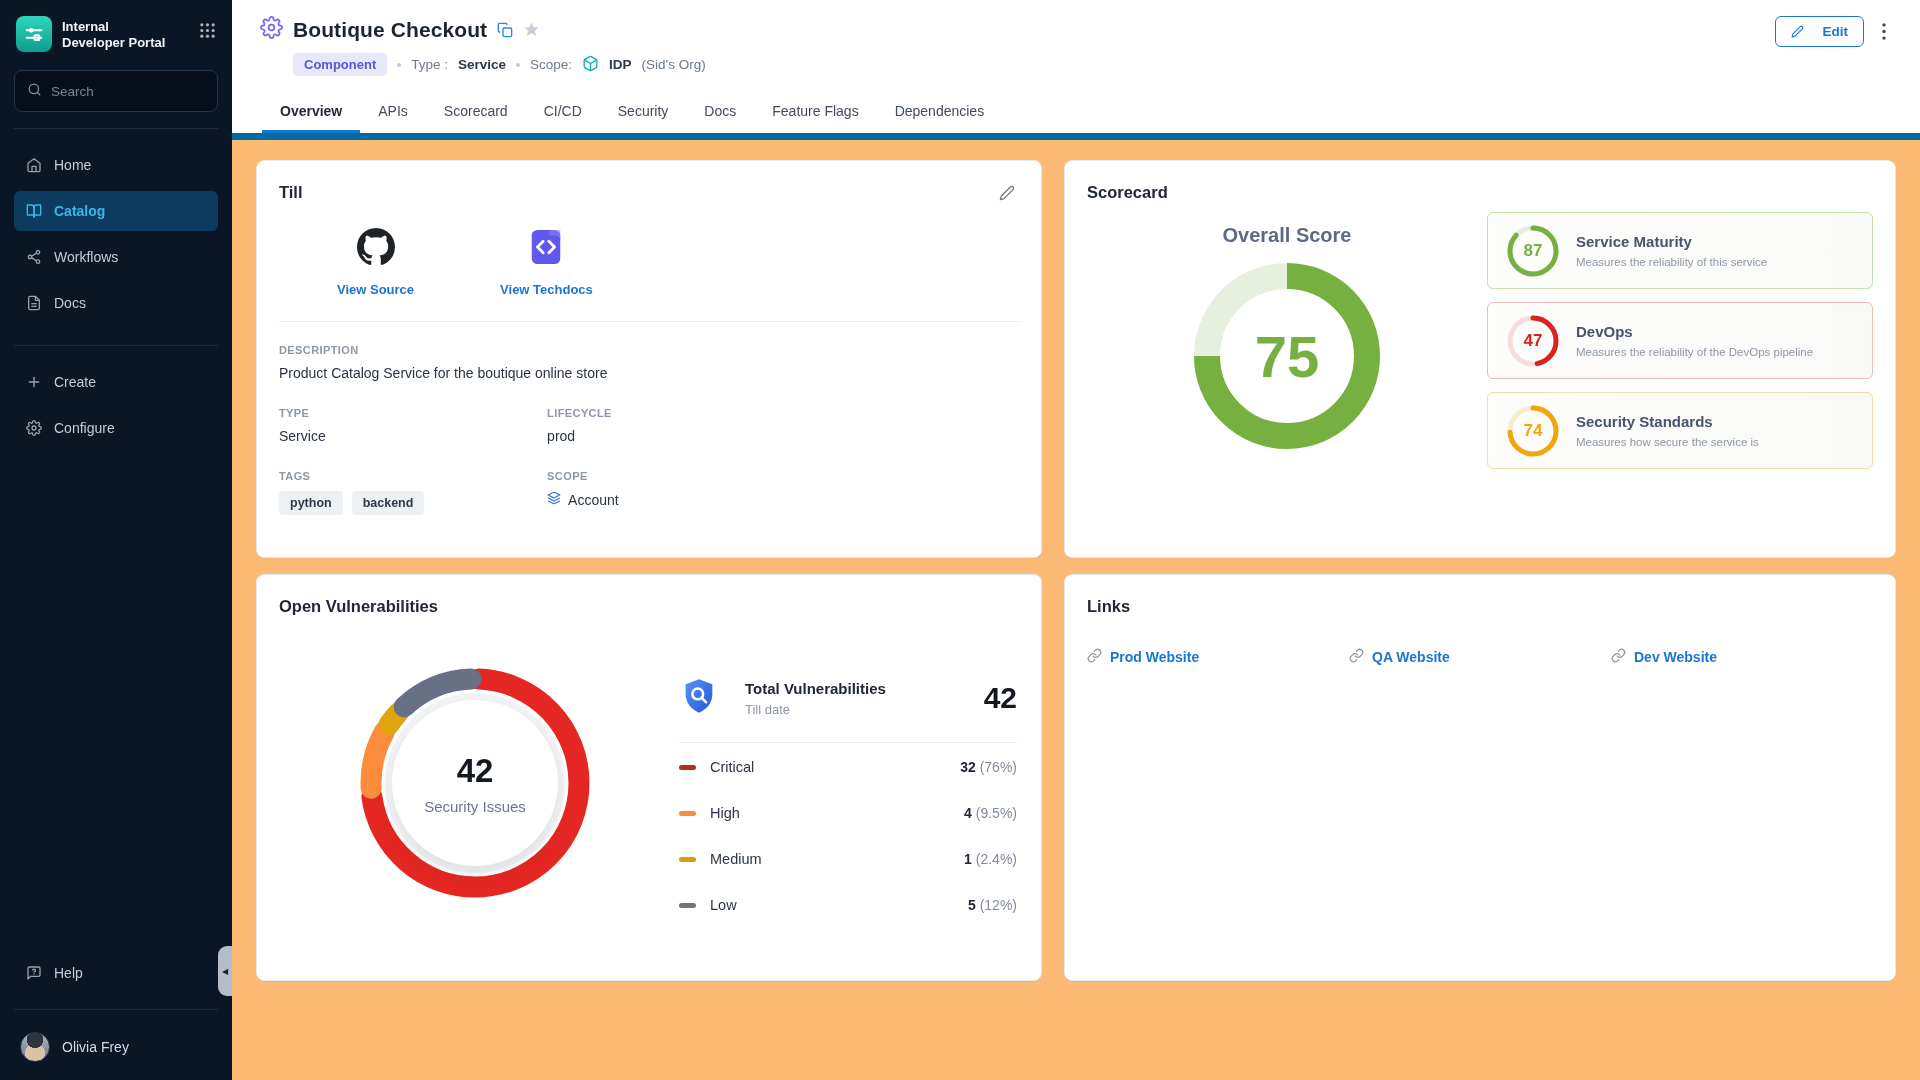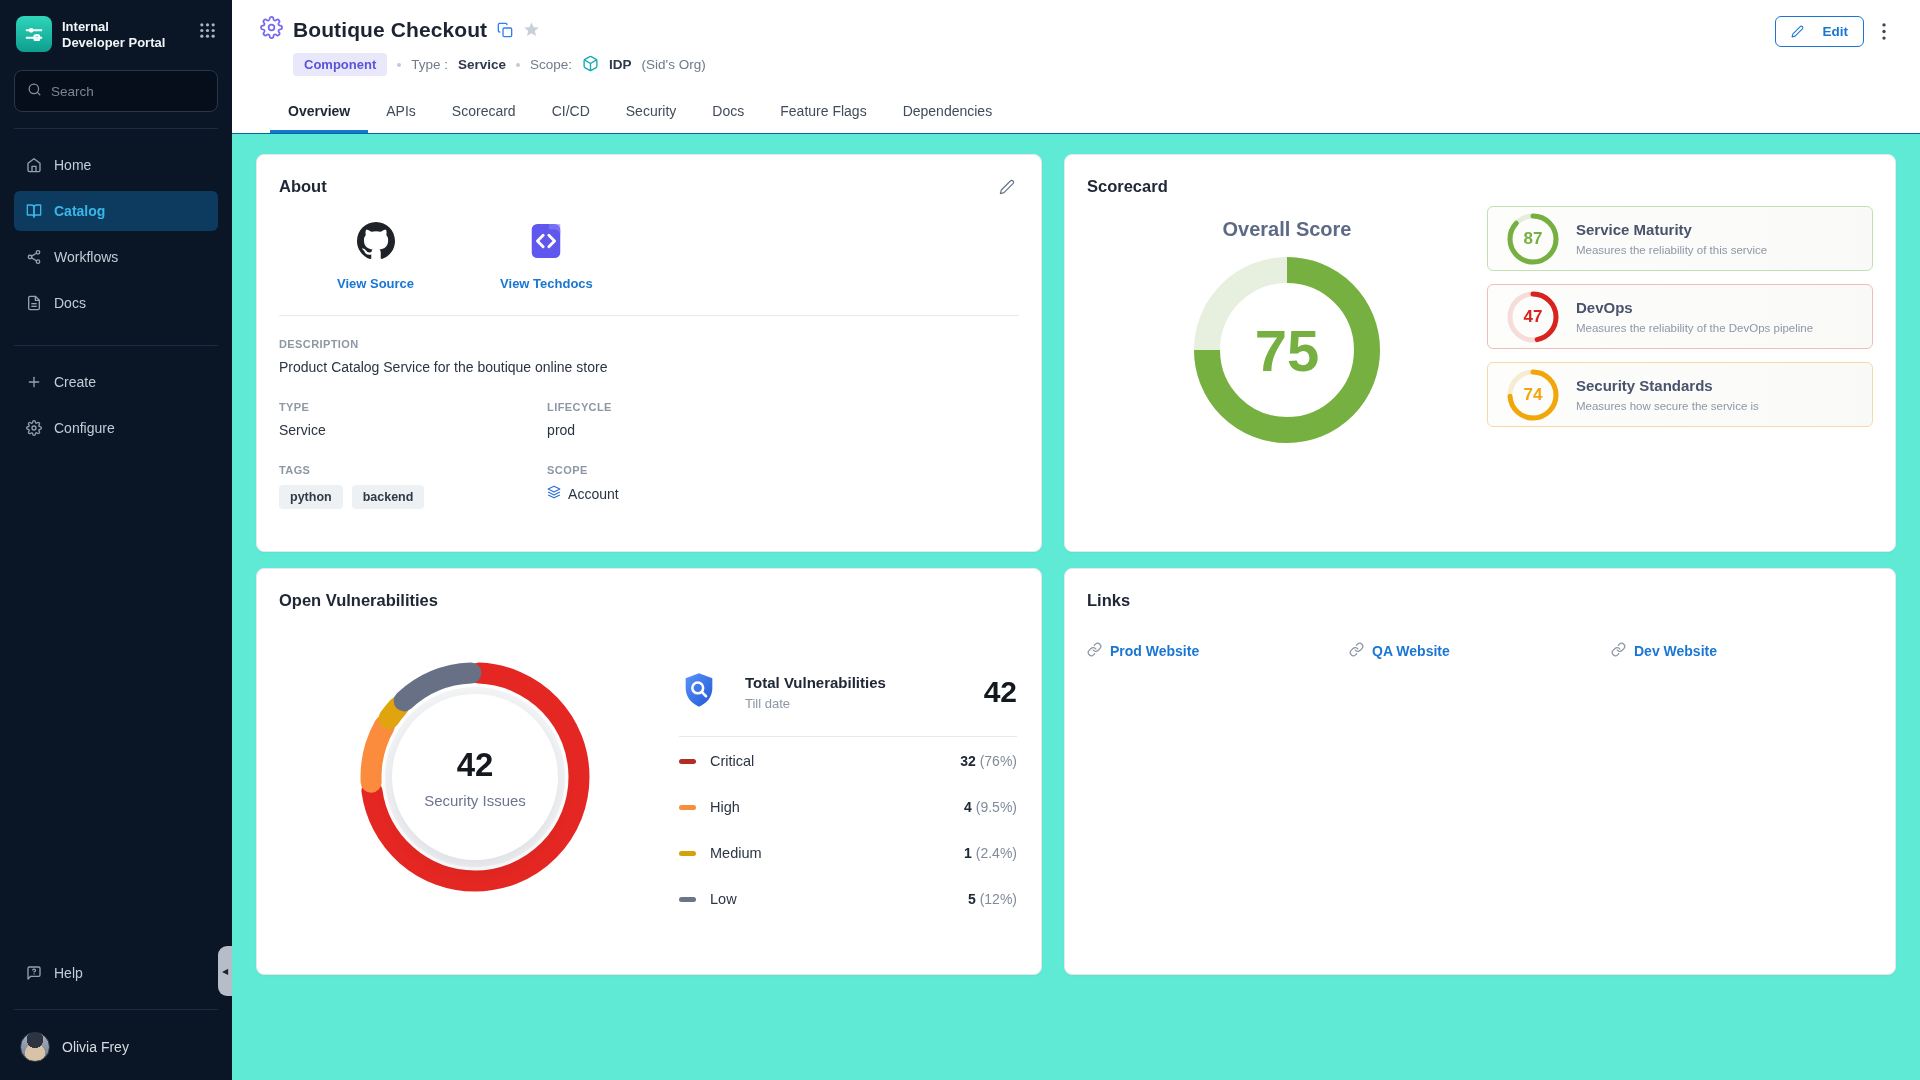--- a/index.html
+++ b/index.html
@@ -31,38 +31,38 @@
   .avatar { width:30px; height:30px; border-radius:50%;
             background:
               radial-gradient(circle at 50% 24%, #2e3340 0 32%, rgba(0,0,0,0) 33%),
               radial-gradient(circle at 50% 72%, #d9c3a6 0 40%, rgba(0,0,0,0) 41%),
               linear-gradient(180deg,#aab3c2,#6f7a8c); border:1px solid #2a3a4d; }
   .collapse-handle { position:absolute; right:0; top:946px; width:14px; height:50px; background:#b6bdc8;
                      border-radius:9px 0 0 9px; display:flex; align-items:center; justify-content:center;
                      color:#1b2330; font-size:8px; cursor:pointer; }
 
   
-  .main { flex:1; display:flex; flex-direction:column; background:#5eead4; min-width:0; }
+  .main { flex:1; display:flex; flex-direction:column; background:#fdba74; min-width:0; }
   .page-header { background:#fff; padding:16px 34px 14px 28px; position:relative; }
   .title-row { display:flex; align-items:center; gap:10px; }
   .page-title { font-size:21px; font-weight:700; color:#1c2432; letter-spacing:.1px; }
   .icon-btn { display:flex; align-items:center; cursor:pointer; }
   .subtitle-row { display:flex; align-items:center; gap:10px; margin-top:10px; margin-left:33px; font-size:13.5px; }
   .kind-badge { background:#e9e8fb; color:#5a54d9; font-weight:600; font-size:13px; padding:4px 11px; border-radius:4px; }
   .dot-sep { width:4px; height:4px; border-radius:50%; background:#c3cad4; }
   .meta-label { color:#717c8c; }
   .meta-value { color:#2e3949; font-weight:600; }
   .scope-org { color:#6e7a8a; font-weight:400; }
   .header-actions { position:absolute; right:30px; top:16px; display:flex; align-items:center; gap:14px; }
   .edit-btn { display:flex; align-items:center; gap:19px; border:1px solid #1a76d2; color:#1a76d2; background:#fff;
               font-size:13.5px; font-weight:700; border-radius:6px; padding:7px 15px; cursor:pointer;
               font-family:"Liberation Sans","DejaVu Sans",sans-serif; }
   .kebab { display:flex; cursor:pointer; padding:4px; }
 
-  .tabs { background:#fff; border-bottom:1px solid #0369a1; display:flex; padding-left:38px; }
+  .tabs { background:#fff; border-bottom:7px solid #0369a1; display:flex; padding-left:30px; }
   .tab { padding:13px 18px 11px 18px; font-size:14px; color:#414c5b; cursor:pointer; border-bottom:3px solid transparent; }
   .tab.active { color:#1f2734; font-weight:700; border-bottom-color:#1677d2; }
 
   .content { padding:20px 24px; display:grid; grid-template-columns:1fr 1fr; gap:16px 22px; }
   .card { background:#fff; border:1px solid #e5e8ec; border-radius:8px; box-shadow:0 1px 2px rgba(16,24,40,.04);
           padding:22px; position:relative; }
   .card h2 { font-size:16.5px; font-weight:700; color:#202736; }
   .row1 { height:398px; }
   .row2 { height:407px; }
 
@@ -81,21 +81,21 @@
   .scope-val { display:flex; align-items:center; gap:7px; margin-top:9px; font-size:14px; color:#2a3442; }
 
   
   .sc-body { display:flex; margin-top:6px; }
   .sc-left { flex:0 0 400px; display:flex; flex-direction:column; align-items:center; }
   .overall-label { margin-top:16px; font-size:20px; font-weight:700; color:#5d6a85; }
   .overall-donut { position:relative; width:190px; height:190px; margin-top:14px; }
   .overall-donut .num { position:absolute; inset:0; display:flex; align-items:center; justify-content:center;
                         font-size:58px; font-weight:700; }
   .sc-right { flex:1; display:flex; flex-direction:column; gap:13px; padding-top:4px; }
-  .score-tile { height:65px; border:1px solid #ddd; border-radius:6px; background:linear-gradient(90deg,#fdfdfc,#f9faf8);
+  .score-tile { height:77px; border:1px solid #ddd; border-radius:6px; background:linear-gradient(90deg,#fdfdfc,#f9faf8);
                 display:flex; align-items:center; gap:16px; padding:0 18px; cursor:pointer; }
   .mini-ring { position:relative; width:54px; height:54px; flex:0 0 54px; }
   .mini-ring .mini-num { position:absolute; inset:0; display:flex; align-items:center; justify-content:center;
                          font-size:17px; font-weight:700; }
   .tile-name { font-size:15px; font-weight:700; color:#49536b; }
   .tile-desc { font-size:11.5px; color:#8d97a5; margin-top:6px; }
 
   
   .vuln-body { display:flex; margin-top:4px; }
   .vuln-left { flex:0 0 392px; display:flex; justify-content:center; }
@@ -318,21 +318,21 @@
       <div class="tab">CI/CD</div>
       <div class="tab">Security</div>
       <div class="tab">Docs</div>
       <div class="tab">Feature Flags</div>
       <div class="tab">Dependencies</div>
     </div>
 
     <div class="content">
 
       <section class="card row1">
-        <h2>About</h2>
+        <h2>Till</h2>
         <span class="icon-btn" style="position:absolute; right:26px; top:24px;">
           <svg width="16" height="16" viewBox="0 0 24 24" fill="none" stroke="#6a7486" stroke-width="1.8" stroke-linejoin="round">
             <path d="M17 3a2.83 2.83 0 1 1 4 4L7.5 20.5 2 22l1.5-5.5L17 3z"></path>
           </svg>
         </span>
 
         <div class="about-links">
           <div class="about-link">
             <span>
               <svg width="38" height="38" viewBox="0 0 16 16" fill="#1f2328">

